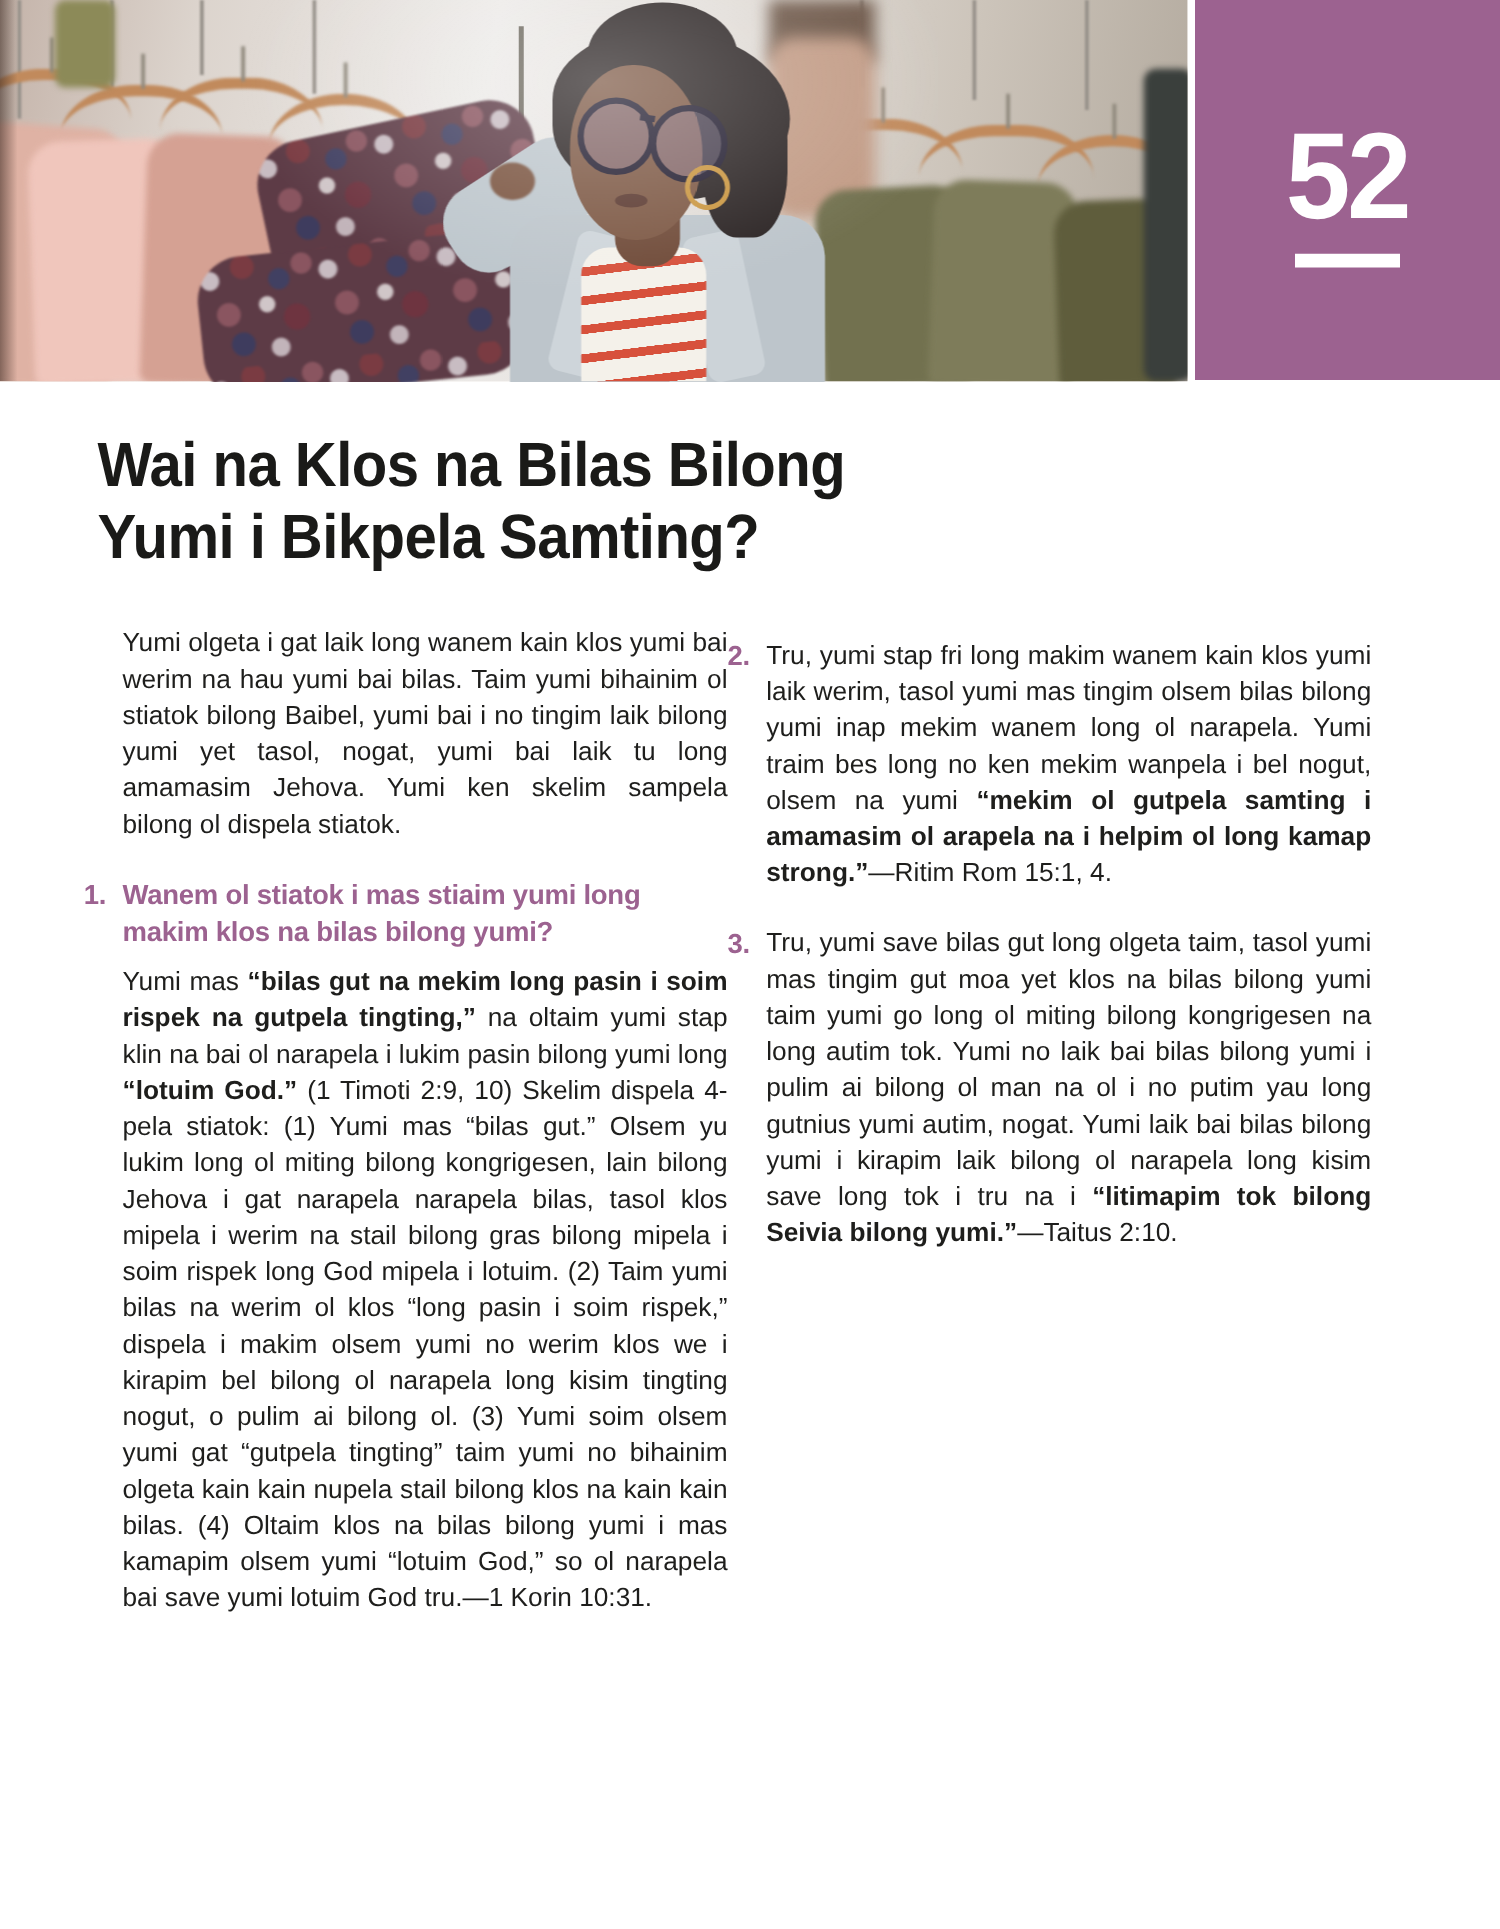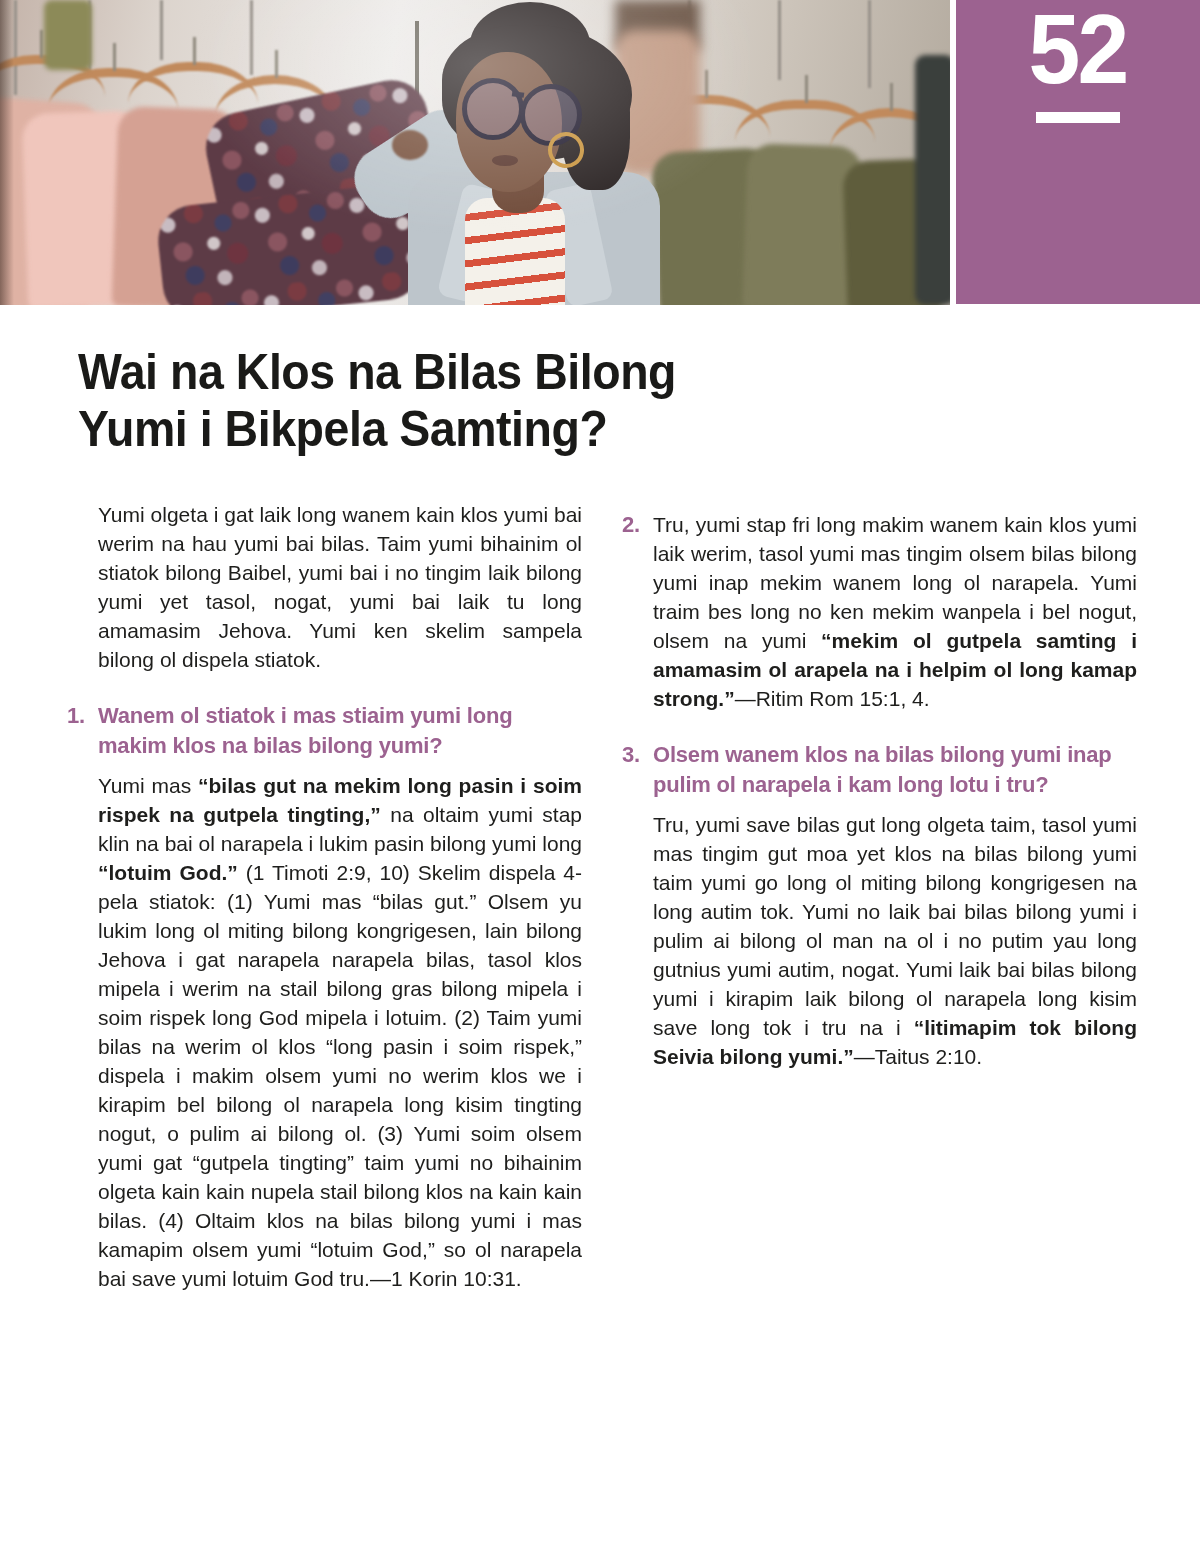--- a/index.html
+++ b/index.html
@@ -30,32 +30,32 @@
       radial-gradient(circle at 82% 60%,#6e3440 0 10px,transparent 11px),
       radial-gradient(circle at 35% 80%,#3e3c5e 0 9px,transparent 10px),
       radial-gradient(circle at 66% 86%,#c2b4ba 0 7px,transparent 8px),
       radial-gradient(circle at 90% 12%,#8a5560 0 8px,transparent 9px);
     background-size:95px 88px;}
   .h-flare{left:150px;top:0;width:600px;height:260px;
     background:radial-gradient(ellipse at 55% 25%,rgba(255,255,255,.30),rgba(255,255,255,0) 62%);}
 
   
   .chapter-box{position:absolute;left:956px;top:0;width:244px;height:304px;
-    display:flex;flex-direction:column;align-items:center;}
+    display:flex;flex-direction:column;align-items:center;justify-content:center;}
   .chapter-num{color:#fff;font-weight:700;font-size:98px;line-height:1;letter-spacing:-3px;
     transform:scaleX(.95);}
   .chapter-underline{width:84px;height:11px;background:#ffffff;margin-top:14px;}
 
   
   .title{position:absolute;left:78px;top:344px;margin:0;color:#1a1a18;
     font-size:50px;line-height:57px;font-weight:700;letter-spacing:-.5px;
     transform:scaleX(.93);transform-origin:left top;white-space:nowrap;}
 
   
-  .columns{position:absolute;left:67px;top:500px;width:1070px;display:flex;gap:40px;}
+  .columns{position:absolute;left:67px;top:500px;width:1070px;display:flex;}
   .col{width:515px;}
   .intro,.answer{margin:0 0 25px;padding-left:31px;text-align:justify;
     font-size:21px;line-height:29px;}
   .question{position:relative;margin:27px 0 10px;padding-left:31px;
     color:#9c6290;font-weight:700;font-size:22px;line-height:30px;letter-spacing:-.2px;}
   .question.first{margin-top:1px;}
   .q-num{position:absolute;left:0;top:0;}
   .bold{font-weight:700;}
 </style>
 </head>
@@ -138,19 +138,19 @@
       </section>
     </div>
 
     <div class="col">
       <section>
         <h2 class="question first"><span class="q-num">2.</span></h2>
         <p class="answer"><span>Tru, yumi stap fri long makim wanem kain klos yumi laik werim, tasol yumi mas tingim olsem bilas bilong yumi inap mekim wanem long ol narapela. Yumi traim bes long no ken mekim wanpela i bel nogut, olsem na yumi </span><span class="bold">“mekim ol gutpela samting i amamasim ol arapela na i helpim ol long kamap strong.”</span><span>—Ritim Rom 15:1, 4.</span></p>
       </section>
 
       <section>
-        <h2 class="question"><span class="q-num">3.</span><span>Olsem wanem klos na bilas bilong yumi inap pulim ol narapela i kam long lotu i tru?</span></h2>
+        <h2 class="question"><span class="q-num">3.</span></h2>
         <p class="answer"><span>Tru, yumi save bilas gut long olgeta taim, tasol yumi mas tingim gut moa yet klos na bilas bilong yumi taim yumi go long ol miting bilong kongrigesen na long autim tok. Yumi no laik bai bilas bilong yumi i pulim ai bilong ol man na ol i no putim yau long gutnius yumi autim, nogat. Yumi laik bai bilas bilong yumi i kirapim laik bilong ol narapela long kisim save long tok i tru na i </span><span class="bold">“litimapim tok bilong Seivia bilong yumi.”</span><span>—Taitus 2:10.</span></p>
       </section>
     </div>
 
   </div>
 </div>
 
 </body></html>

